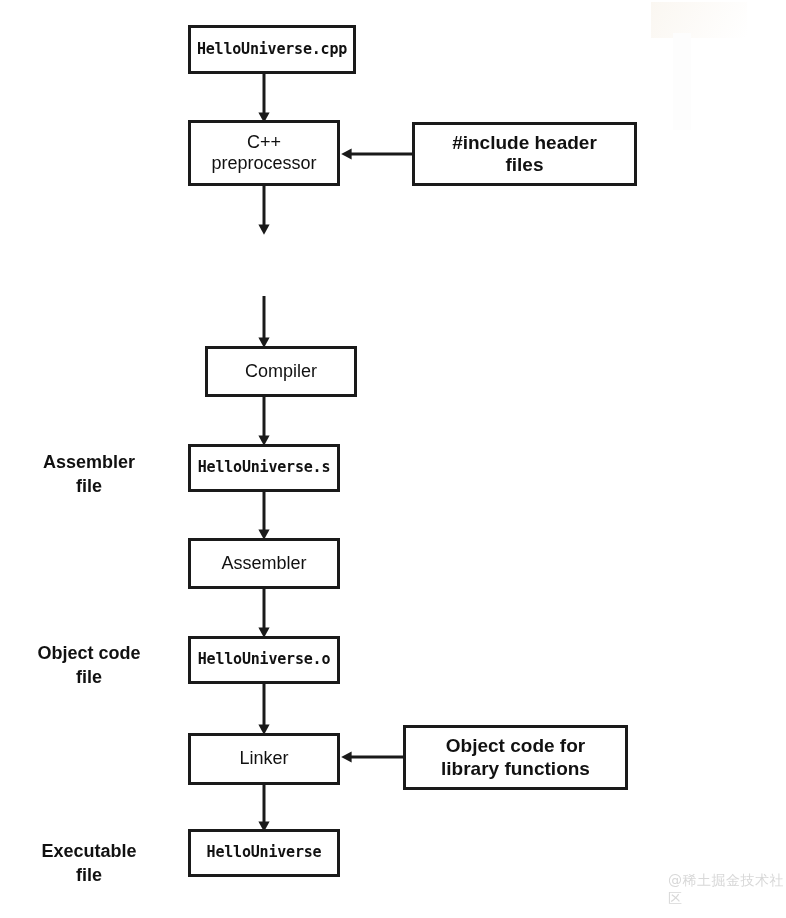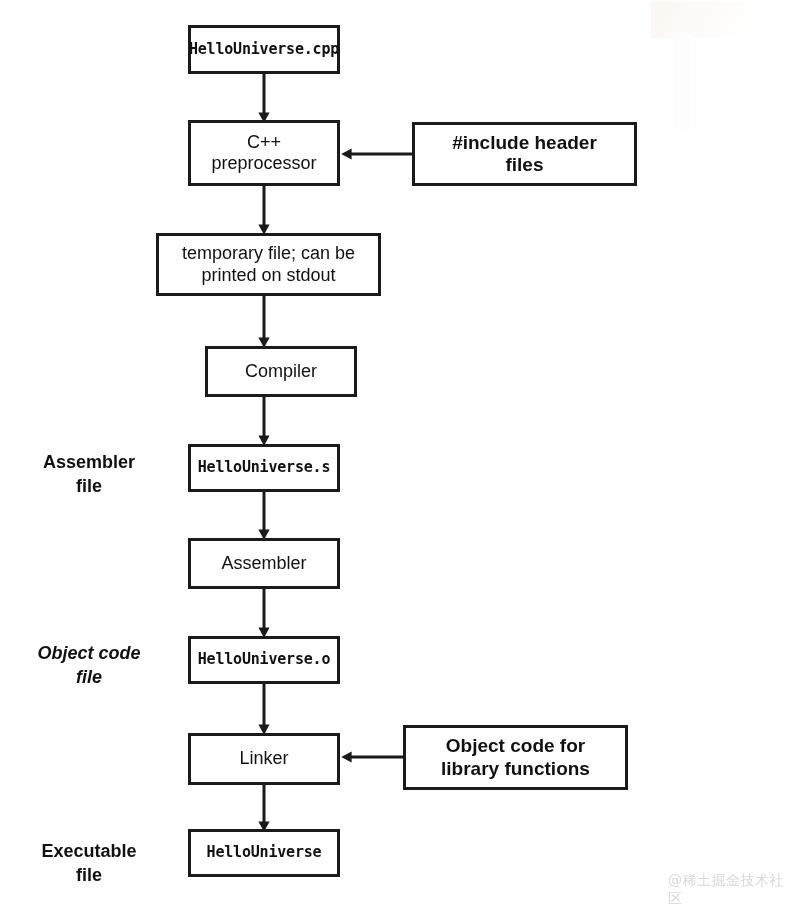--- a/index.html
+++ b/index.html
@@ -115,42 +115,39 @@
       <line x1="264" y1="684" x2="264" y2="729" marker-end="url(#arrowDown)"></line>
       <line x1="264" y1="785" x2="264" y2="826" marker-end="url(#arrowDown)"></line>
       <line x1="412" y1="154" x2="347" y2="154" marker-end="url(#arrowLeft)"></line>
       <line x1="403" y1="757" x2="347" y2="757" marker-end="url(#arrowLeft)"></line>
     </g>
   </svg>
 
   <div class="side-label" style="left:14px; top:450px; width:150px;">
     <span>Assembler<br>file</span>
   </div>
-  <div class="side-label" style="left:14px; top:641px; width:150px;font-style:italic;">
+  <div class="side-label" style="left:14px; top:641px; width:150px;">
     <span>Object code<br>file</span>
   </div>
   <div class="side-label" style="left:14px; top:839px; width:150px;">
     <span>Executable<br>file</span>
   </div>
 
-  <div class="node mono" style="left:188px; top:25px; width:152px; height:49px;">
+  <div class="node mono" style="left:188px; top:25px; width:168px; height:49px;">
     <span>HelloUniverse.cpp</span>
   </div>
 
   <div class="node plain" style="left:188px; top:120px; width:152px; height:66px;">
     <span>C++<br>preprocessor</span>
   </div>
 
   <div class="node strong" style="left:412px; top:122px; width:225px; height:64px;">
     <span>#include header<br>files</span>
   </div>
 
-  <div class="node plain" style="left:156px; top:233px; width:225px; height:63px;">
-    <span>temporary file; can be<br>printed on stdout</span>
-  </div>
 
   <div class="node plain" style="left:205px; top:346px; width:152px; height:51px;">
     <span>Compiler</span>
   </div>
 
   <div class="node mono" style="left:188px; top:444px; width:152px; height:48px;">
     <span>HelloUniverse.s</span>
   </div>
 
   <div class="node plain" style="left:188px; top:538px; width:152px; height:51px;">

